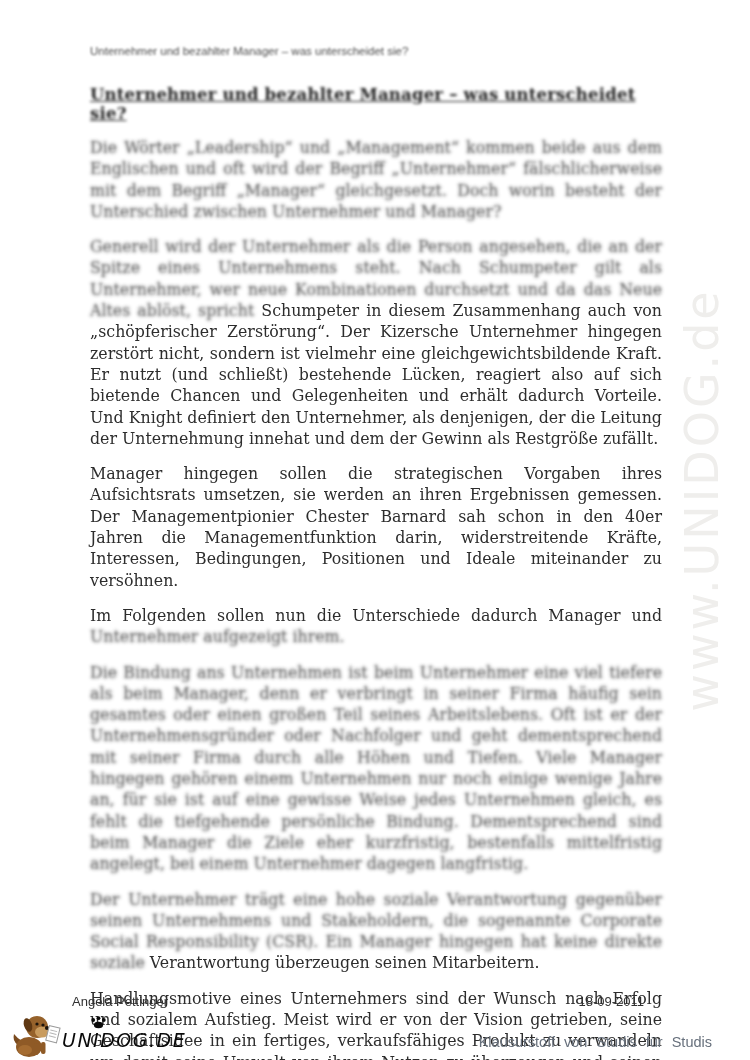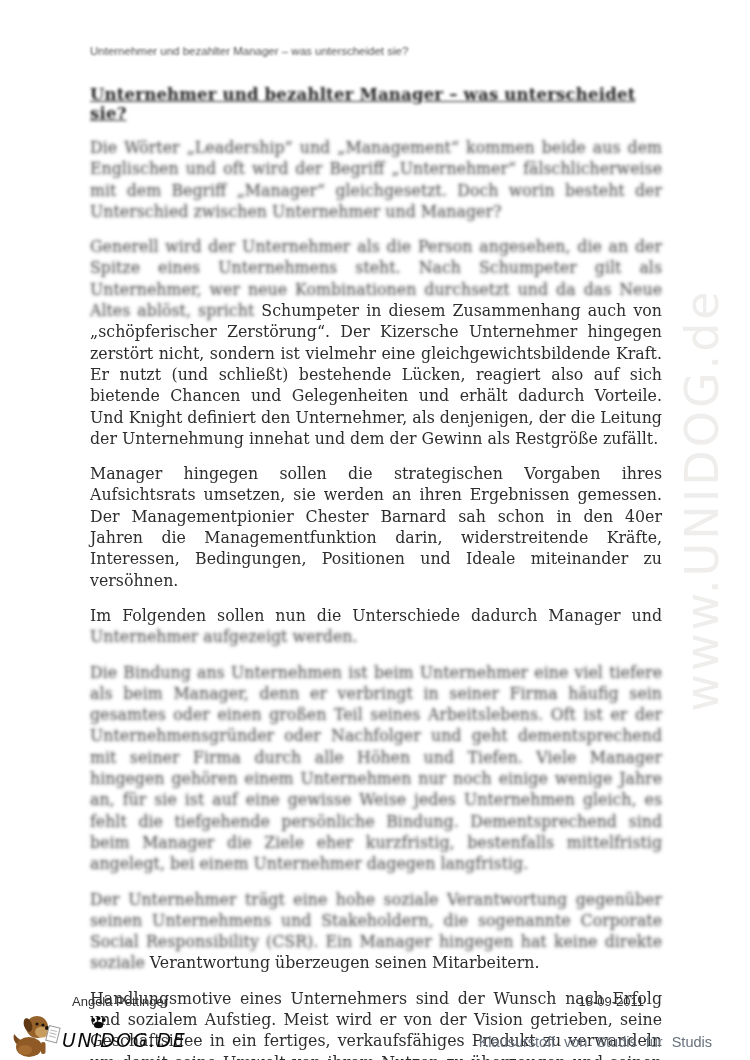--- a/index.html
+++ b/index.html
@@ -62,21 +62,21 @@
 
   <div class="watermark">www.UNIDOG.de</div>
 
   <div class="content">
     <div class="running-header">Unternehmer und bezahlter Manager – was unterscheidet sie?</div>
     <h1 class="doc-title">Unternehmer und bezahlter Manager – was unterscheidet sie?</h1>
     <div class="doc-body">
         <p class="para"><span class="blurred">Die Wörter „Leadership“ und „Management“ kommen beide aus dem Englischen und oft wird der Begriff „Unternehmer“ fälschlicherweise mit dem Begriff „Manager“ gleichgesetzt. Doch worin besteht der Unterschied zwischen Unternehmer und Manager?</span></p>
         <p class="para"><span class="blurred">Generell wird der Unternehmer als die Person angesehen, die an der Spitze eines Unternehmens steht. Nach Schumpeter gilt als Unternehmer, wer neue Kombinationen durchsetzt und da das Neue Altes ablöst, spricht</span><span> Schumpeter in diesem Zusammenhang auch von „schöpferischer Zerstörung“. Der Kizersche Unternehmer hingegen zerstört nicht, sondern ist vielmehr eine gleichgewichtsbildende Kraft. Er nutzt (und schließt) bestehende Lücken, reagiert also auf sich bietende Chancen und Gelegenheiten und erhält dadurch Vorteile. Und Knight definiert den Unternehmer, als denjenigen, der die Leitung der Unternehmung innehat und dem der Gewinn als Restgröße zufällt.</span></p>
         <p class="para"><span>Manager hingegen sollen die strategischen Vorgaben ihres Aufsichtsrats umsetzen, sie werden an ihren Ergebnissen gemessen. Der Managementpionier Chester Barnard sah schon in den 40er Jahren die Managementfunktion darin, widerstreitende Kräfte, Interessen, Bedingungen, Positionen und Ideale miteinander zu versöhnen.</span></p>
-        <p class="para"><span>Im Folgenden sollen nun die Unterschiede dadurch Manager und </span><span class="blurred">Unternehmer aufgezeigt werden.</span></p>
+        <p class="para"><span>Im Folgenden sollen nun die Unterschiede dadurch Manager und </span><span class="blurred">Unternehmer aufgezeigt ihrem.</span></p>
         <p class="para"><span class="blurred">Die Bindung ans Unternehmen ist beim Unternehmer eine viel tiefere als beim Manager, denn er verbringt in seiner Firma häufig sein gesamtes oder einen großen Teil seines Arbeitslebens. Oft ist er der Unternehmensgründer oder Nachfolger und geht dementsprechend mit seiner Firma durch alle Höhen und Tiefen. Viele Manager hingegen gehören einem Unternehmen nur noch einige wenige Jahre an, für sie ist auf eine gewisse Weise jedes Unternehmen gleich, es fehlt die tiefgehende persönliche Bindung. Dementsprechend sind beim Manager die Ziele eher kurzfristig, bestenfalls mittelfristig angelegt, bei einem Unternehmer dagegen langfristig.</span></p>
         <p class="para"><span class="blurred">Der Unternehmer trägt eine hohe soziale Verantwortung gegenüber seinen Unternehmens und Stakeholdern, die sogenannte Corporate Social Responsibility (CSR). Ein Manager hingegen hat keine direkte soziale </span><span>Verantwortung überzeugen seinen Mitarbeitern.</span></p>
         <p class="para"><span>Handlungsmotive eines Unternehmers sind der Wunsch nach Erfolg und sozialem Aufstieg. Meist wird er von der Vision getrieben, seine Geschäftsidee in ein fertiges, verkaufsfähiges Produkt zu verwandeln um damit seine Umwelt von ihrem Nutzen zu überzeugen und seinen Lebensunterhalt zu bestreiten. Der Unternehmer identifiziert sich aufgrund des von ihm erdachten Geschäftsmodells mit dem Unternehmen. Er legt hohen Wert auf den Unternehmenserfolg und den Vertrieb der erzeugten Produkte und Dienstleistungen und nicht vorrangig auf die persönliche</span></p>
       </div>
   </div>
 
   <div class="meta-row">
     <span class="author">Angela Pettinger</span>
     <span class="date">18-09-2011</span>
   </div>

